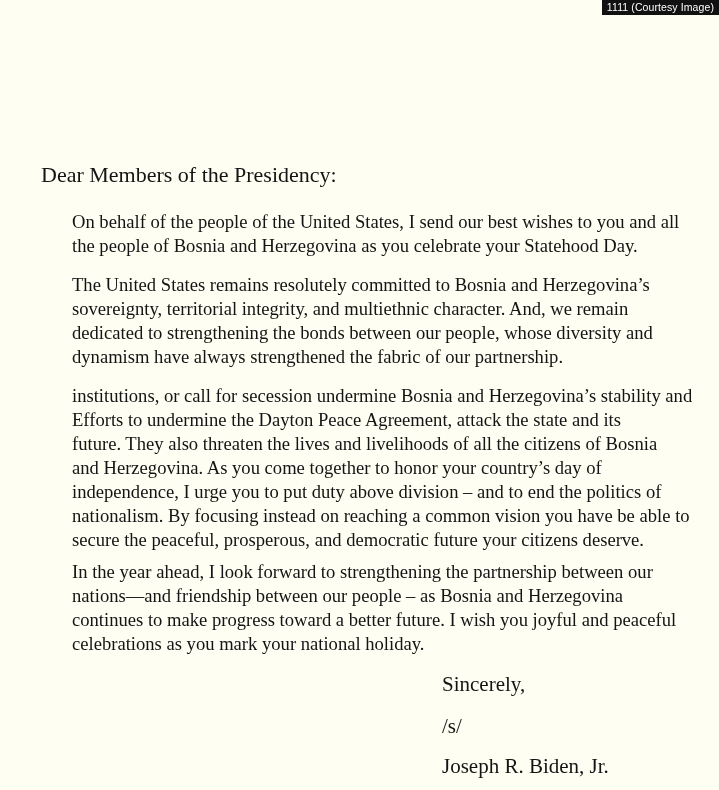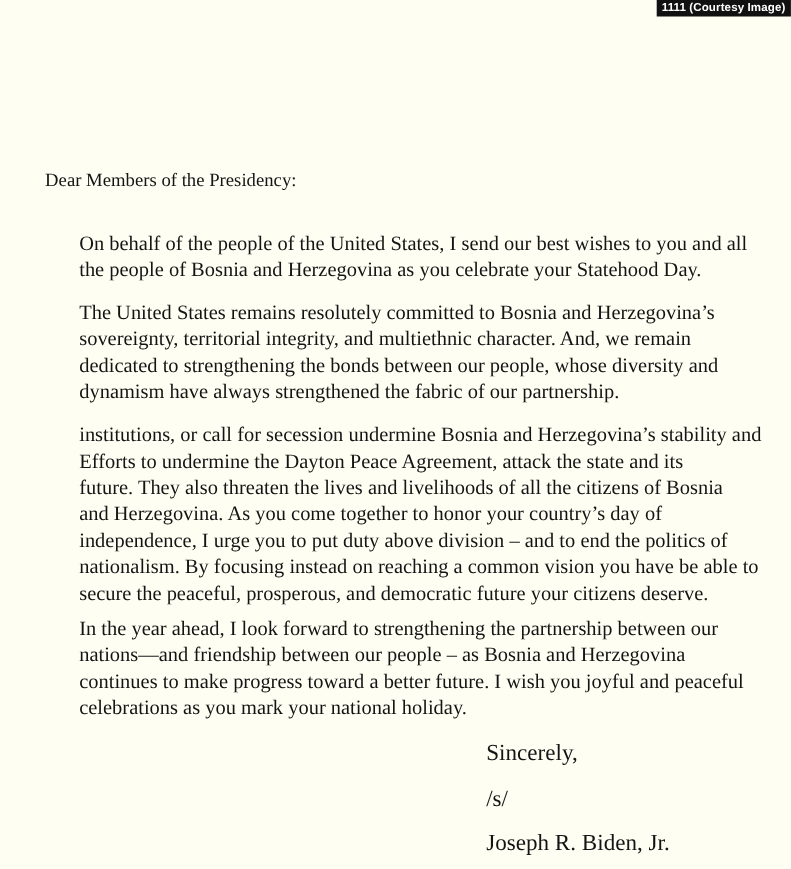--- a/index.html
+++ b/index.html
@@ -15,31 +15,31 @@
       font-family: "Liberation Serif", "DejaVu Serif", serif;
       color: #141414;
     }
     .caption-badge {
       position: absolute;
       top: 0;
       right: 0;
       background: #111111;
       color: #ffffff;
       font-family: "Liberation Sans", "DejaVu Sans", sans-serif;
-      font-weight: bold;
+      font-weight: normal;
       font-size: 10.5px;
       line-height: 15px;
       padding: 0 5px 0 5px;
       letter-spacing: 0.1px;
     }
     .salutation {
       position: absolute;
       left: 41px;
-      top: 152px;
-      font-size: 17px;
+      top: 163px;
+      font-size: 22px;
       line-height: 24px;
       margin: 0;
     }
     .paragraph {
       position: absolute;
       left: 60px;
       width: 655px;
       margin: 12px;
       font-size: 18.6px;
       line-height: 24px;

